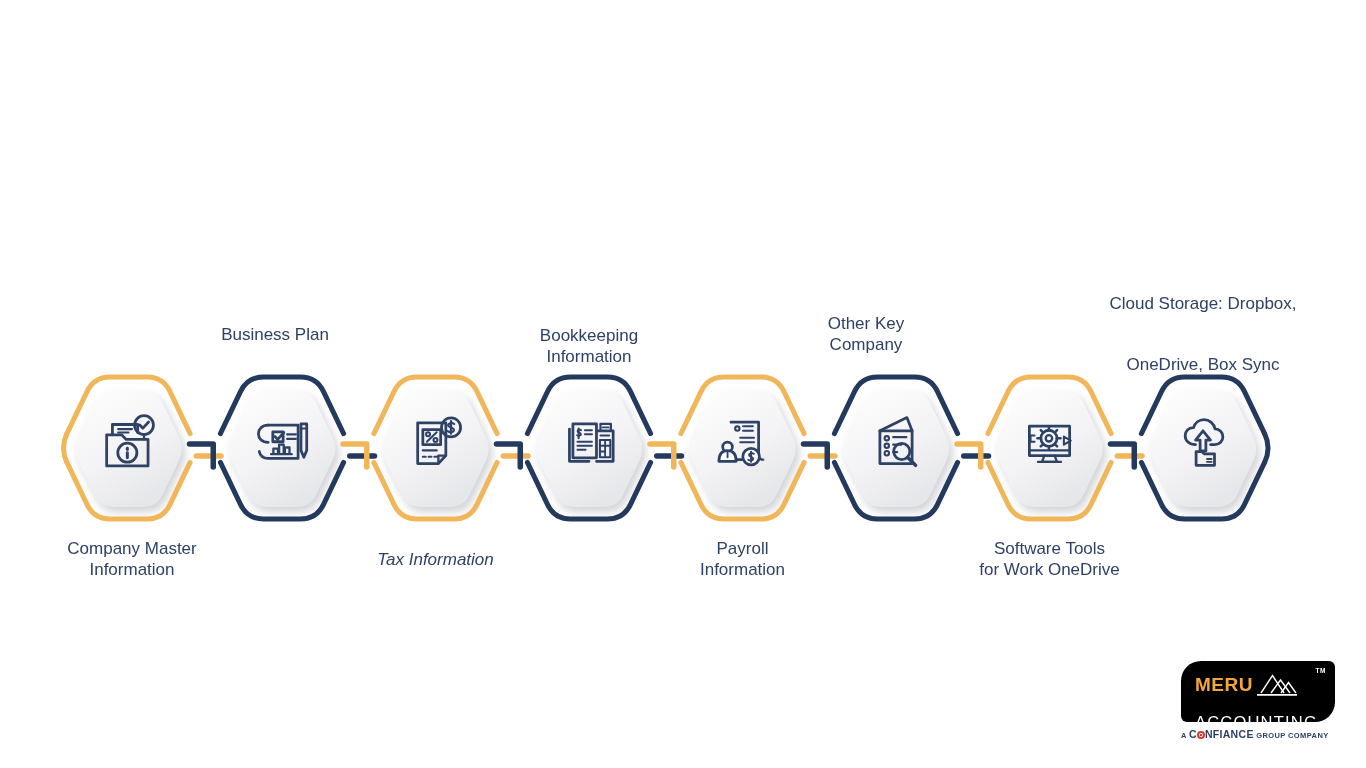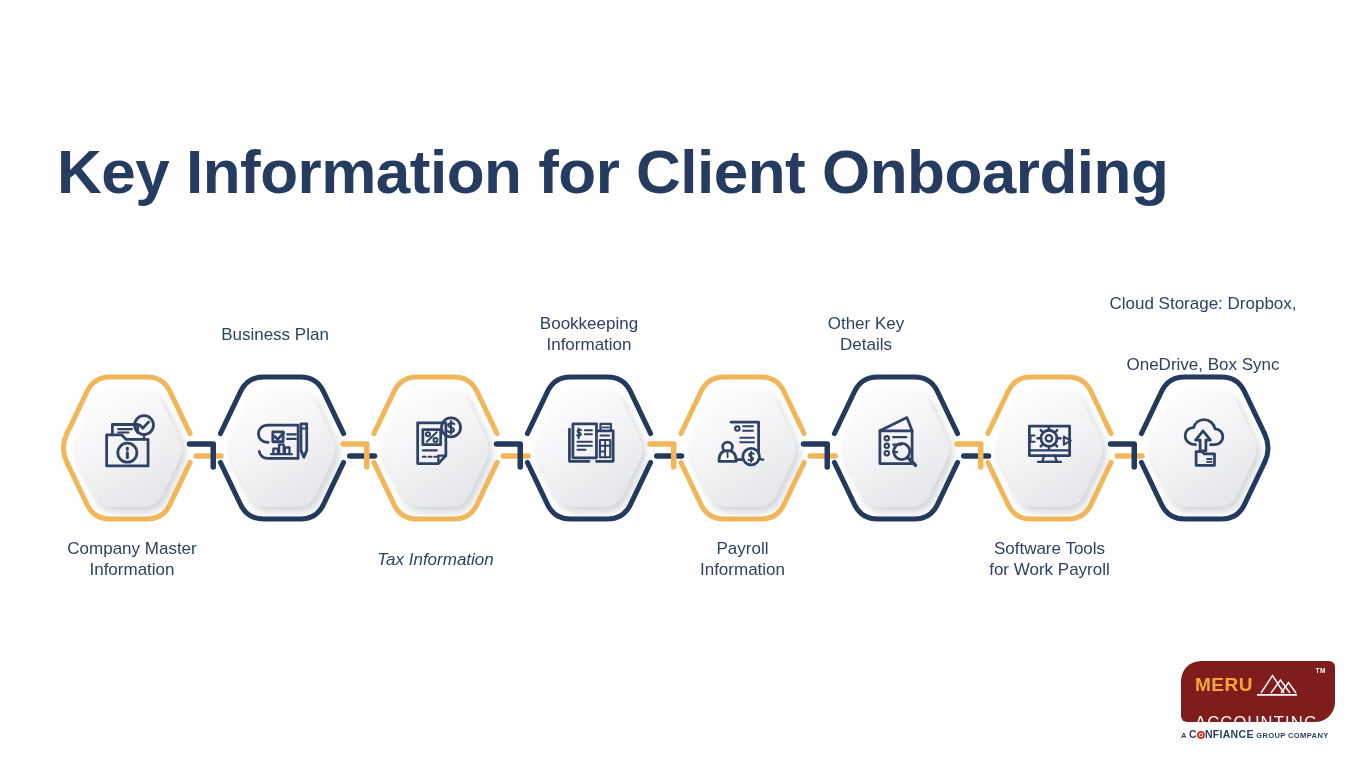--- a/index.html
+++ b/index.html
@@ -6,40 +6,39 @@
   .canvas{position:relative;width:1366px;height:768px;background:#ffffff;overflow:hidden;
           font-family:"Liberation Sans",sans-serif;}
   .page-title{position:absolute;left:57px;top:136px;margin:0;font-size:62px;font-weight:700;
           letter-spacing:-0.5px;color:#253b60;white-space:nowrap;}
   #strip{position:absolute;left:0;top:368px;width:1366px;height:170px;}
   .inner-hex{filter:drop-shadow(4px 6px 5px rgba(110,115,125,0.32));}
   .step-label{position:absolute;width:250px;height:44px;display:flex;flex-direction:column;
           justify-content:center;align-items:center;text-align:center;color:#2e4265;
           font-size:17px;line-height:21px;font-weight:500;}
   
-  .logo-box{position:absolute;left:1181px;top:661px;width:154px;height:61px;background:#7f1d1d;
+  .logo-box{position:absolute;left:1181px;top:661px;width:154px;height:61px;background:#000000;
           border-radius:20px 6px 20px 6px;box-sizing:border-box;padding:9px 12px 8px 14px;}
   .logo-row{display:flex;align-items:flex-end;height:26px;}
   .logo-brand{color:#f2a73b;font-size:19px;font-weight:700;letter-spacing:0.5px;line-height:22px;}
   .logo-mountains{margin-left:3px;}
   .logo-tm{position:absolute;right:9px;top:6px;color:#ffffff;font-size:6.5px;font-weight:700;letter-spacing:0.5px;}
   .logo-word{color:#ffffff;font-size:16.5px;font-weight:400;letter-spacing:1.2px;margin-top:17px;}
   .logo-tagline{position:absolute;left:1181px;top:728px;width:156px;text-align:left;
           color:#2c3f63;font-size:7.5px;font-weight:600;letter-spacing:0.4px;white-space:nowrap;}
   .conf{font-weight:700;font-size:10.5px;letter-spacing:0.3px;}
   .o-mark{display:inline-block;width:8px;height:8px;border:2px solid #d13c2e;border-radius:50%;
           box-sizing:border-box;vertical-align:-1px;background:
           radial-gradient(circle at 50% 50%, #d13c2e 0 1px, transparent 1.5px);}
 </style>
 </head>
 <body>
 
 <div class="canvas">
 
-  <h1 class="page-title">Key Information for Client Onboarding</h1>
 
   <div id="strip"><svg width="1366" height="170" viewBox="0 0 1366 170">
         <defs>
           <linearGradient id="hexg" x1="0" y1="0" x2="0.55" y2="1">
             <stop offset="0" stop-color="#ffffff"></stop>
             <stop offset="0.6" stop-color="#f3f3f5"></stop>
             <stop offset="1" stop-color="#e6e7ea"></stop>
           </linearGradient>
         </defs>
         <g transform="translate(58,7)">
@@ -213,35 +212,35 @@
       <div class="step-label" style="left: 7px; top: 537px;">
         <div>Company Master</div>
         <div>Information</div>
       </div>
       <div class="step-label" style="left: 150px; top: 312px;">
         <div>Business Plan</div>
       </div>
       <div class="step-label" style="left: 310.5px; top: 537px; font-style: italic;">
         <div>Tax Information</div>
       </div>
-      <div class="step-label" style="left: 464px; top: 312px;">
+      <div class="step-label" style="left: 464px; top: 324px;">
         <div>Bookkeeping</div>
         <div>Information</div>
       </div>
       <div class="step-label" style="left: 617.5px; top: 537px;">
         <div>Payroll</div>
         <div>Information</div>
       </div>
       <div class="step-label" style="left: 741px; top: 312px;">
         <div>Other Key</div>
-        <div>Details</div>
+        <div>Company</div>
       </div>
       <div class="step-label" style="left: 924.5px; top: 537px;">
         <div>Software Tools</div>
-        <div>for Work Payroll</div>
+        <div>for Work OneDrive</div>
       </div>
       <div class="step-label" style="left: 1078px; top: 312px; gap: 40px;">
         <div>Cloud Storage: Dropbox,</div>
         <div>OneDrive, Box Sync</div>
       </div>
     </div>
 
   <div class="logo-box">
     <div class="logo-row">
       <span class="logo-brand">MERU</span>

